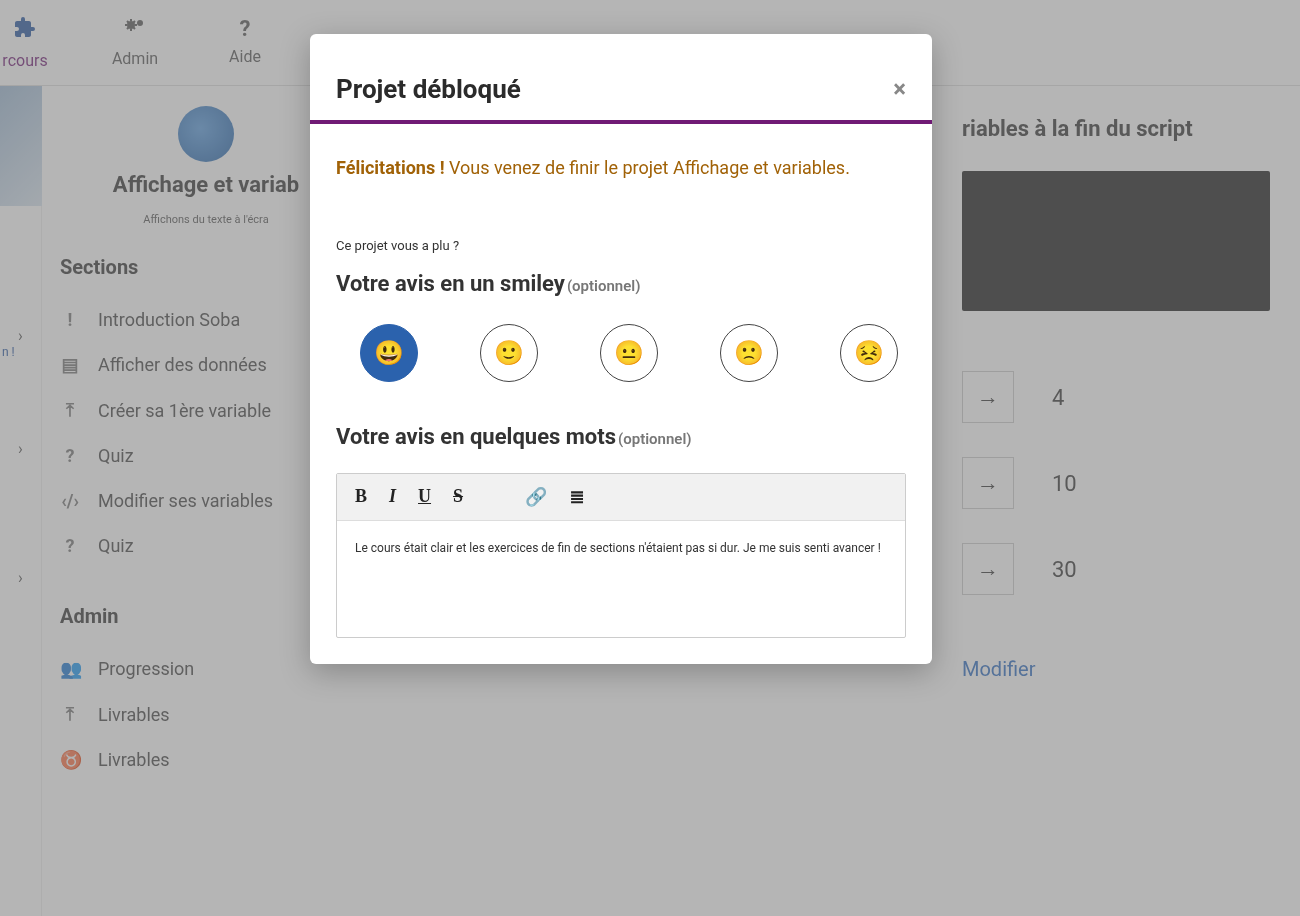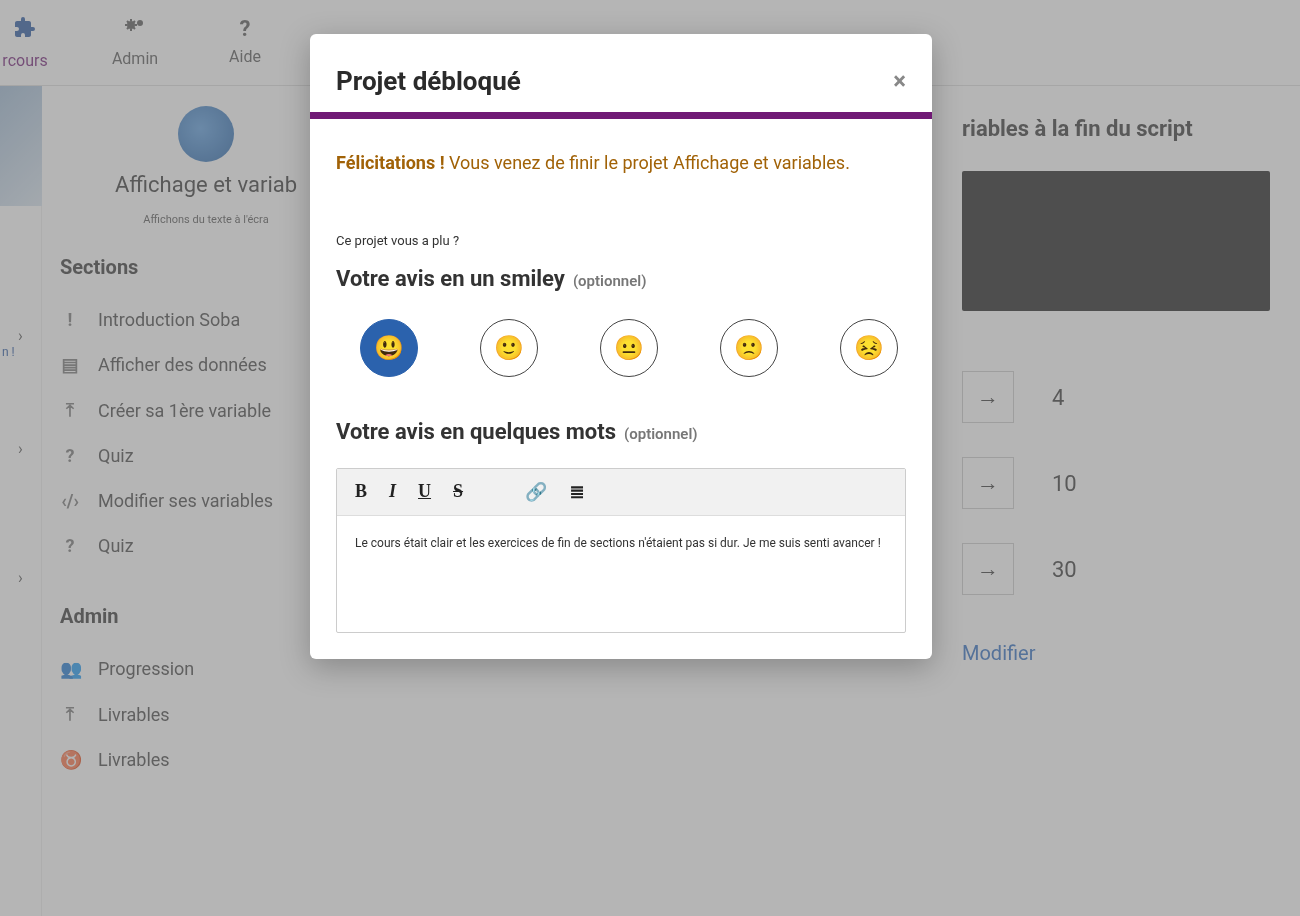--- a/index.html
+++ b/index.html
@@ -50,21 +50,21 @@
     .sidebar {
       width: 330px;
       padding: 20px 20px 20px 18px;
     }
     .course-head { text-align: center; padding-bottom: 10px; }
     .course-avatar {
       width: 56px; height:56px; border-radius:50%;
       background: radial-gradient(circle at 40% 40%, #5a9de0, #1f5fa6);
       margin: 0 auto 10px;
     }
-    .course-title { font-size: 22px; font-weight: 400; color:#333; }
+    .course-title { font-size: 22px; font-weight: 700; color:#333; }
     .course-sub { font-size: 11px; color:#555; margin-top: 16px; }
     .sections-h { font-size: 20px; font-weight:700; margin: 19px 0 18px; color:#333; }
     .sec-list { list-style:none; }
     .sec-item {
       display:flex; align-items:center; gap:18px;
       padding: 12px 0;
       font-size: 18px; color:#444;
       cursor:pointer;
     }
     .sec-icon { width:20px; text-align:center; color:#777; font-weight:700; }
@@ -78,42 +78,42 @@
       background:#1b1b1b; color:#eee; height:140px; border-radius:2px;
       margin-top: 30px; margin-left:560px;
     }
     .result-rows { margin-top: 60px; margin-left:560px; }
     .result-row { display:flex; align-items:center; gap:38px; margin-bottom: 34px; }
     .arrow-box {
       width:52px; height:52px; border:1px solid #ccc; display:flex; align-items:center; justify-content:center;
       font-size:22px; color:#333;
     }
     .result-val { font-size:22px; color:#333; }
-    .modifier-link { color:#2a6ac0; font-size:20px; margin-left:560px; margin-top:12px; display:inline-block; }
+    .modifier-link { color:#2a6ac0; font-size:20px; margin-left:560px; margin-top:28px; display:inline-block; }
     
     .overlay {
       position:absolute; inset:0; background:rgba(120,120,120,0.55);
     }
     .modal {
       position:absolute; left:310px; top:34px; width:622px;
       background:#fff; border-radius:6px; box-shadow:0 8px 30px rgba(0,0,0,.25);
       padding: 0;
     }
     .modal-head {
       display:flex; justify-content:space-between; align-items:center;
-      padding: 32px 26px 16px 26px;
-      border-bottom: 7px solid #701a75;
+      padding: 40px 26px 16px 26px;
+      border-bottom: 4px solid #701a75;
     }
     .modal-title { font-size: 26px; font-weight:700; color:#2b2b2b; }
     .close-x { font-size: 24px; color:#888; cursor:pointer; font-weight:700; }
     .modal-body { padding: 30px 26px 26px 26px; }
     .congrats { font-size: 18px; color:#a16207; line-height:1.55; }
     .congrats b { font-weight:700; }
     .liked-q { font-size: 13px; margin-top: 56px; color:#333; }
-    .section-label { font-size: 22px; font-weight:700; margin-top: 18px; display:flex; align-items:baseline; gap:8px; }
+    .section-label { font-size: 22px; font-weight:700; margin-top: 18px; display:flex; align-items:baseline; gap:2px; }
     .optional { font-size: 15px; font-weight:600; color:#777; }
     .smileys {
       display:flex; gap:62px; margin-top: 28px; align-items:center; padding-left: 24px;
     }
     .smiley {
       width:58px; height:58px; border-radius:50%;
       border:1px solid #444; background:#fff;
       display:flex; align-items:center; justify-content:center;
       font-size:24px; cursor:pointer;
     }

